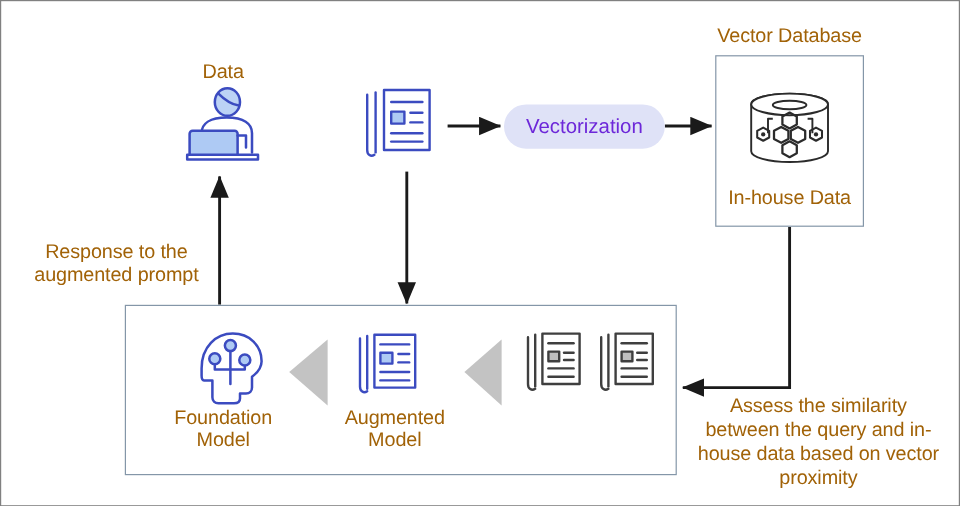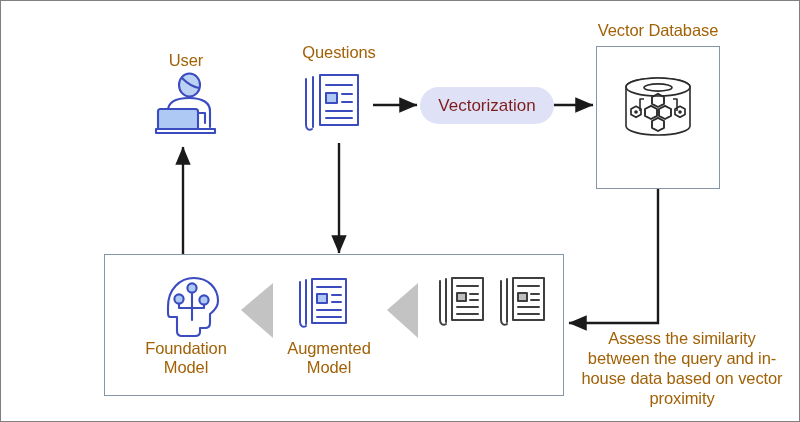--- a/index.html
+++ b/index.html
@@ -34,21 +34,21 @@
     border:1.2px solid #8496a8;
     background:#ffffff;
     box-sizing:border-box;
   }
   
   .pill{
     position:absolute;
     background:#dfe2f7;
     border-radius:100px;
     display:flex;align-items:center;justify-content:center;
-    color:#7f1d1d;
+    color:#6d28d9;
     font-size:17px;
     box-sizing:border-box;
   }
   
   svg.layer{position:absolute;left:0;top:0;width:800px;height:422px;overflow:visible;}
 </style>
 </head>
 <body>
 
 <div id="canvas">
@@ -68,36 +68,35 @@
 
     <line x1="182" y1="253" x2="182" y2="146" stroke="#1a1a1a" stroke-width="2.4" marker-end="url(#ah)"></line>
 
     <path d="M657,188 L657,322 L568,322" fill="none" stroke="#1a1a1a" stroke-width="2.4" marker-end="url(#ah)"></path>
   </svg>
 
   <div class="box" style="left:595px;top:45px;width:124px;height:143px;"></div>
 
   <div class="box" style="left:103px;top:253px;width:460px;height:142px;"></div>
 
-  <div class="lbl" style="left:145px;top:50px;width:80px;">User</div>
+  <div class="lbl" style="left:145px;top:50px;width:80px;">Data</div>
   <svg class="layer" style="pointer-events:none;">
     <g transform="translate(152,70)" stroke="#3b4bc0" stroke-width="2.1" fill="none" stroke-linejoin="round" stroke-linecap="round">
 
       <path d="M26,14 a10.5,11.5 0 1,1 21,0 a10.5,11.5 0 1,1 -21,0" fill="#bcd2f5"></path>
       <path d="M29,7 C34,12 40,16 46,17"></path>
 
       <path d="M15,40 C15,32 22,27 36,27 C50,27 57,32 57,40 L57,56"></path>
 
       <rect x="5" y="38" width="40" height="22" rx="2.5" fill="#aecaf4"></rect>
       <path d="M3,58 L62,58 L62,62 L3,62 z" fill="#ffffff"></path>
       <path d="M45,42 L52,42 L52,52"></path>
     </g>
   </svg>
 
-  <div class="lbl" style="left:288px;top:42px;width:100px;">Questions</div>
   <svg class="layer" style="pointer-events:none;">
     <g transform="translate(299,72)" stroke="#3b4bc0" stroke-width="2" fill="none" stroke-linejoin="round" stroke-linecap="round">
       <path d="M6,6 L6,52 C6,56 9,58 12,56"></path>
       <path d="M13,4 L13,54"></path>
       <path d="M20,2 L58,2 L58,52 L20,52 z" fill="#ffffff"></path>
       <line x1="26" y1="12" x2="52" y2="12"></line>
       <rect x="26" y="20" width="11" height="10" fill="#aecaf4" stroke="#3b4bc0"></rect>
       <line x1="42" y1="21" x2="52" y2="21"></line>
       <line x1="42" y1="29" x2="52" y2="29"></line>
       <line x1="26" y1="38" x2="52" y2="38"></line>
@@ -122,21 +121,24 @@
       <path d="M22,30 l6,-3.2 l6,3.2 l0,6.8 l-6,3.2 l-6,-3.2 z" stroke-width="1.9"></path>
       <path d="M36,30 l6,-3.2 l6,3.2 l0,6.8 l-6,3.2 l-6,-3.2 z" stroke-width="1.9"></path>
       <path d="M29,42 l6,-3.2 l6,3.2 l0,6.8 l-6,3.2 l-6,-3.2 z" stroke-width="1.9"></path>
 
       <path d="M8,30 l5,-2.7 l5,2.7 l0,5.6 l-5,2.7 l-5,-2.7 z" stroke-width="1.7"></path>
       <circle cx="13" cy="33" r="1.8" fill="#2b2b2b" stroke="none"></circle>
       <path d="M52,30 l5,-2.7 l5,2.7 l0,5.6 l-5,2.7 l-5,-2.7 z" stroke-width="1.7"></path>
       <circle cx="57" cy="33" r="1.8" fill="#2b2b2b" stroke="none"></circle>
     </g>
   </svg>
-
+  <div class="lbl" style="left:595px;top:155px;width:124px;">In-house Data</div>
+
+  <div class="lbl" style="left:20px;top:200px;width:152px;text-align:center;">Response to the
+augmented prompt</div>
 
   <svg class="layer" style="pointer-events:none;">
     <g transform="translate(155,272)" stroke="#3b4bc0" stroke-width="2.1" fill="none" stroke-linejoin="round" stroke-linecap="round">
       <path d="M12,34 C12,16 24,5 38,5 C52,5 62,15 62,28 C62,34 58,38 54,41 L54,50 C54,53 52,55 49,55 L44,55 L44,59 C44,62 42,63 39,63 L26,63 C23,63 21,61 21,58 L21,44 L14,44 C12,44 12,42 12,40 z"></path>
       <circle cx="36" cy="15" r="4.6" fill="#aecaf4"></circle>
       <circle cx="23" cy="26" r="4.6" fill="#aecaf4"></circle>
       <circle cx="48" cy="27" r="4.6" fill="#aecaf4"></circle>
       <path d="M36,20 L36,47"></path>
       <path d="M23,31 L23,35 L48,35 L48,32"></path>
     </g>

